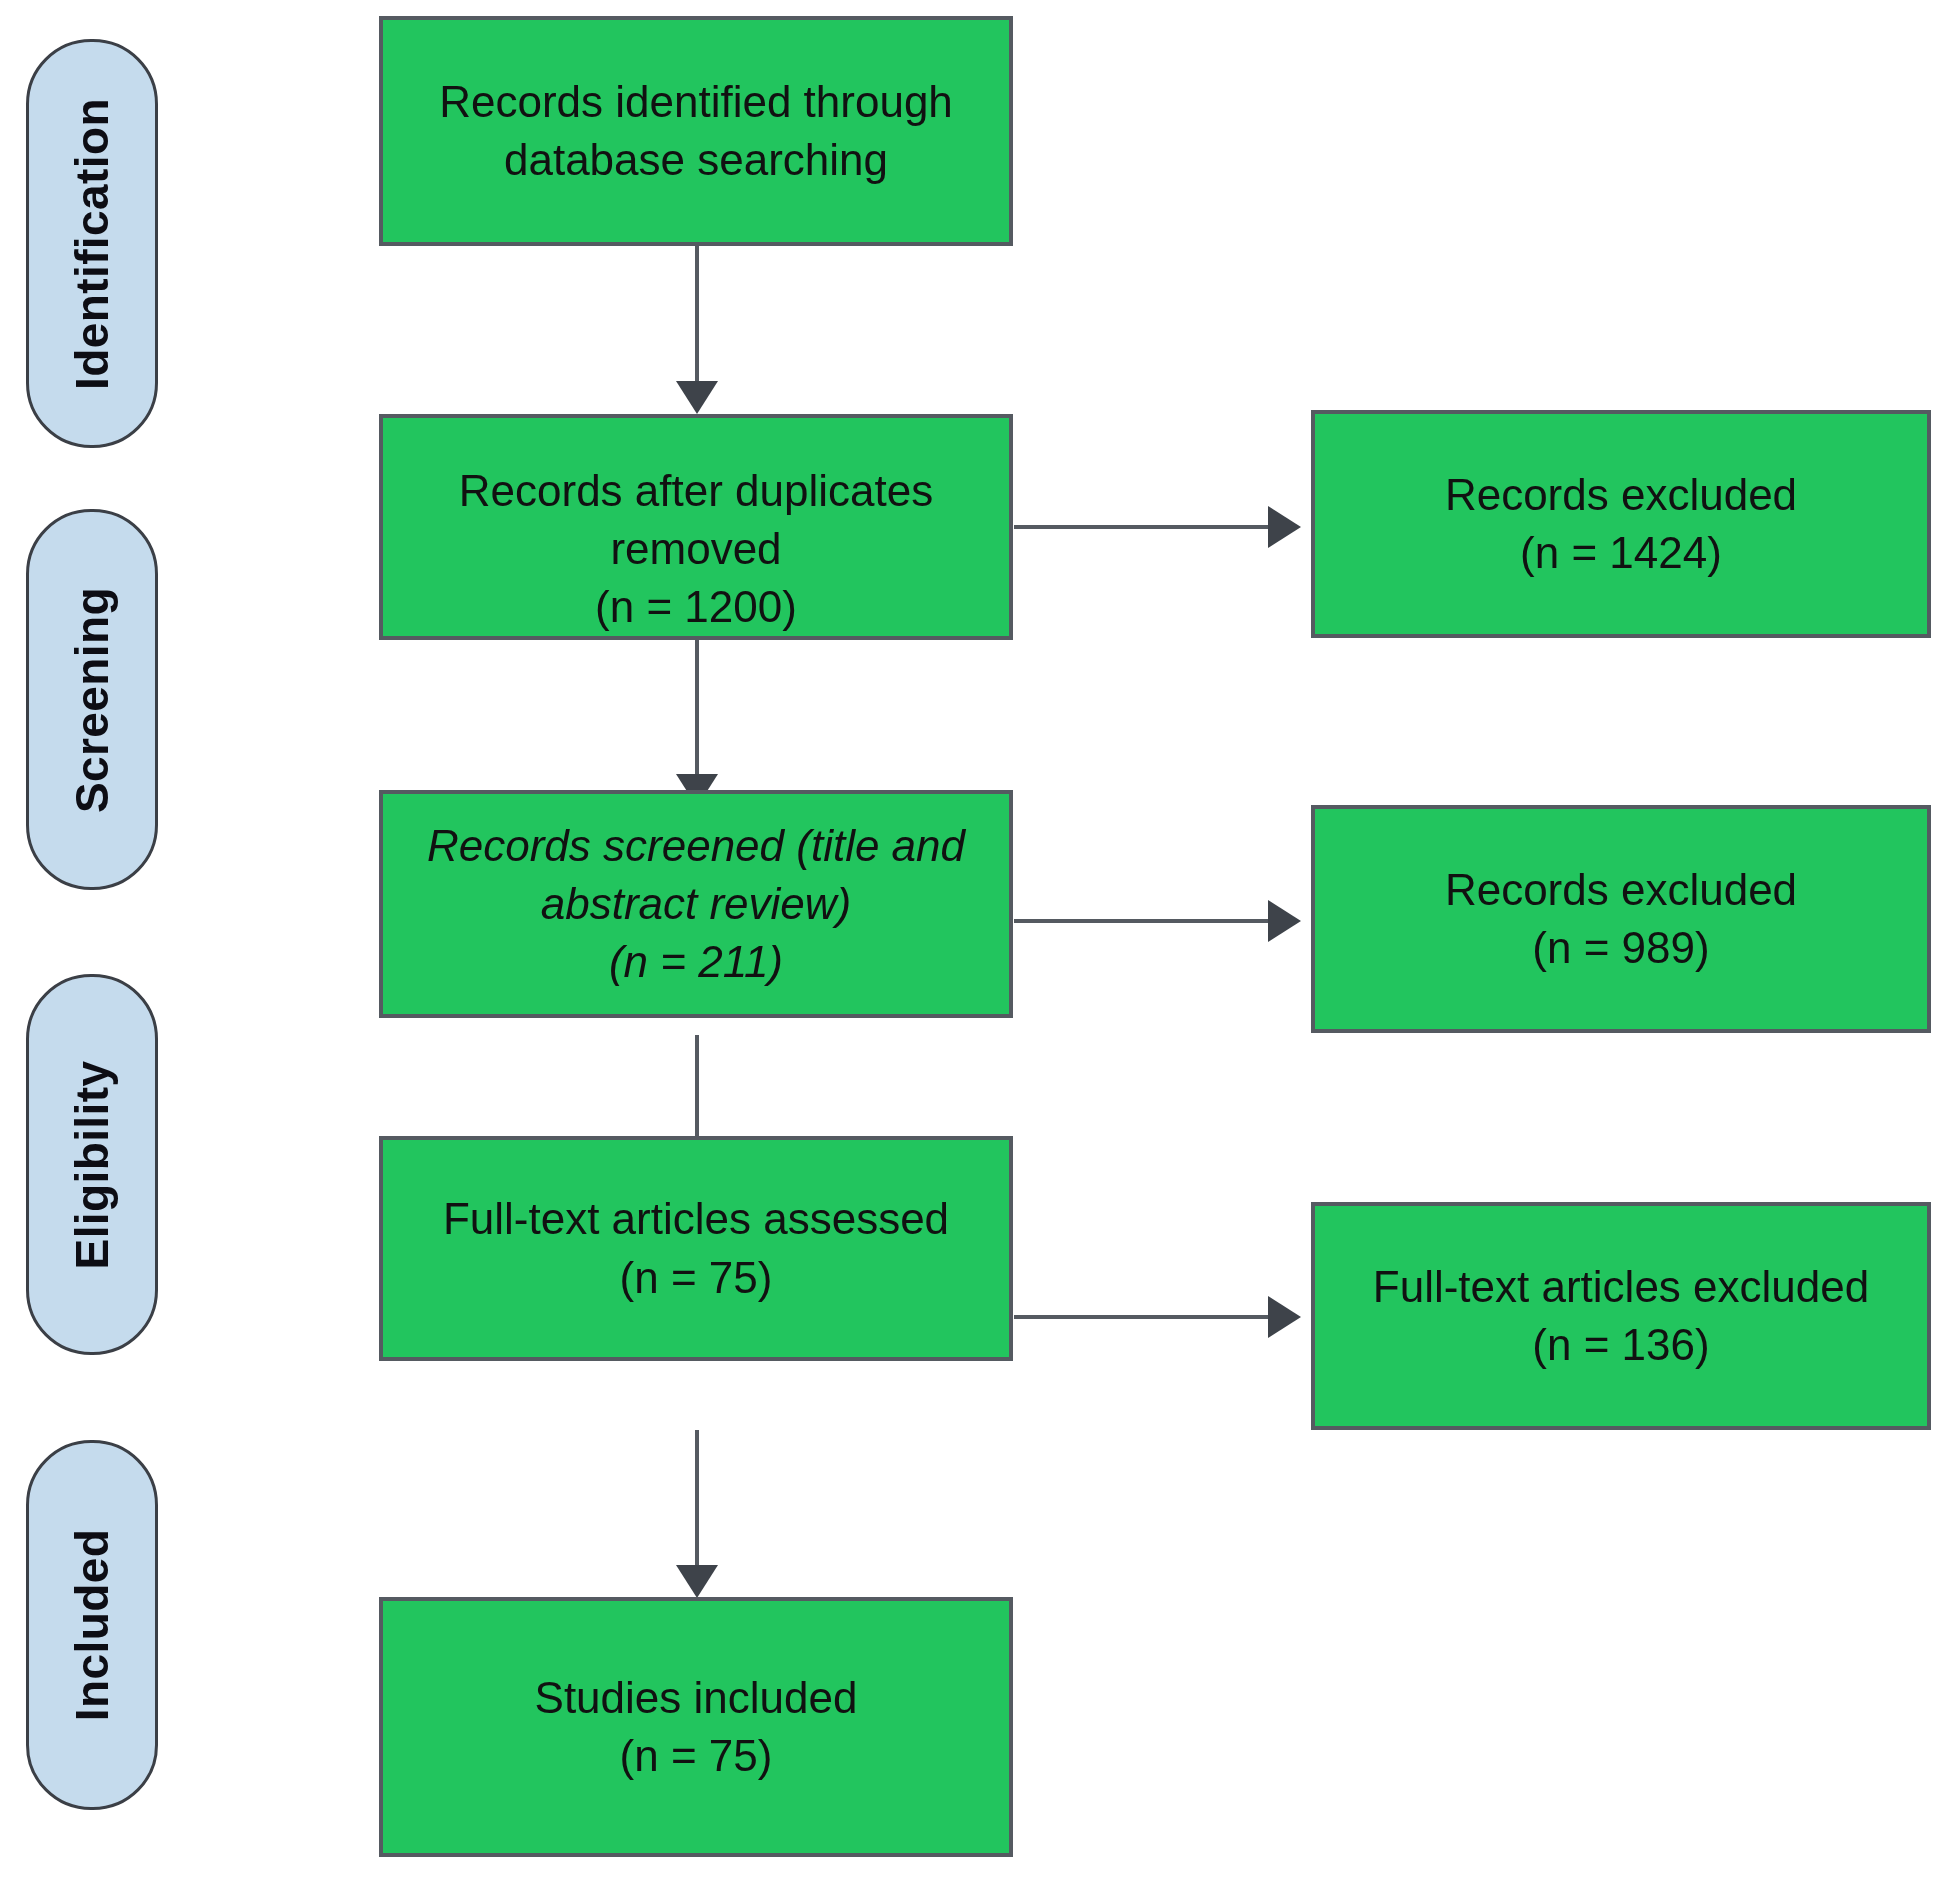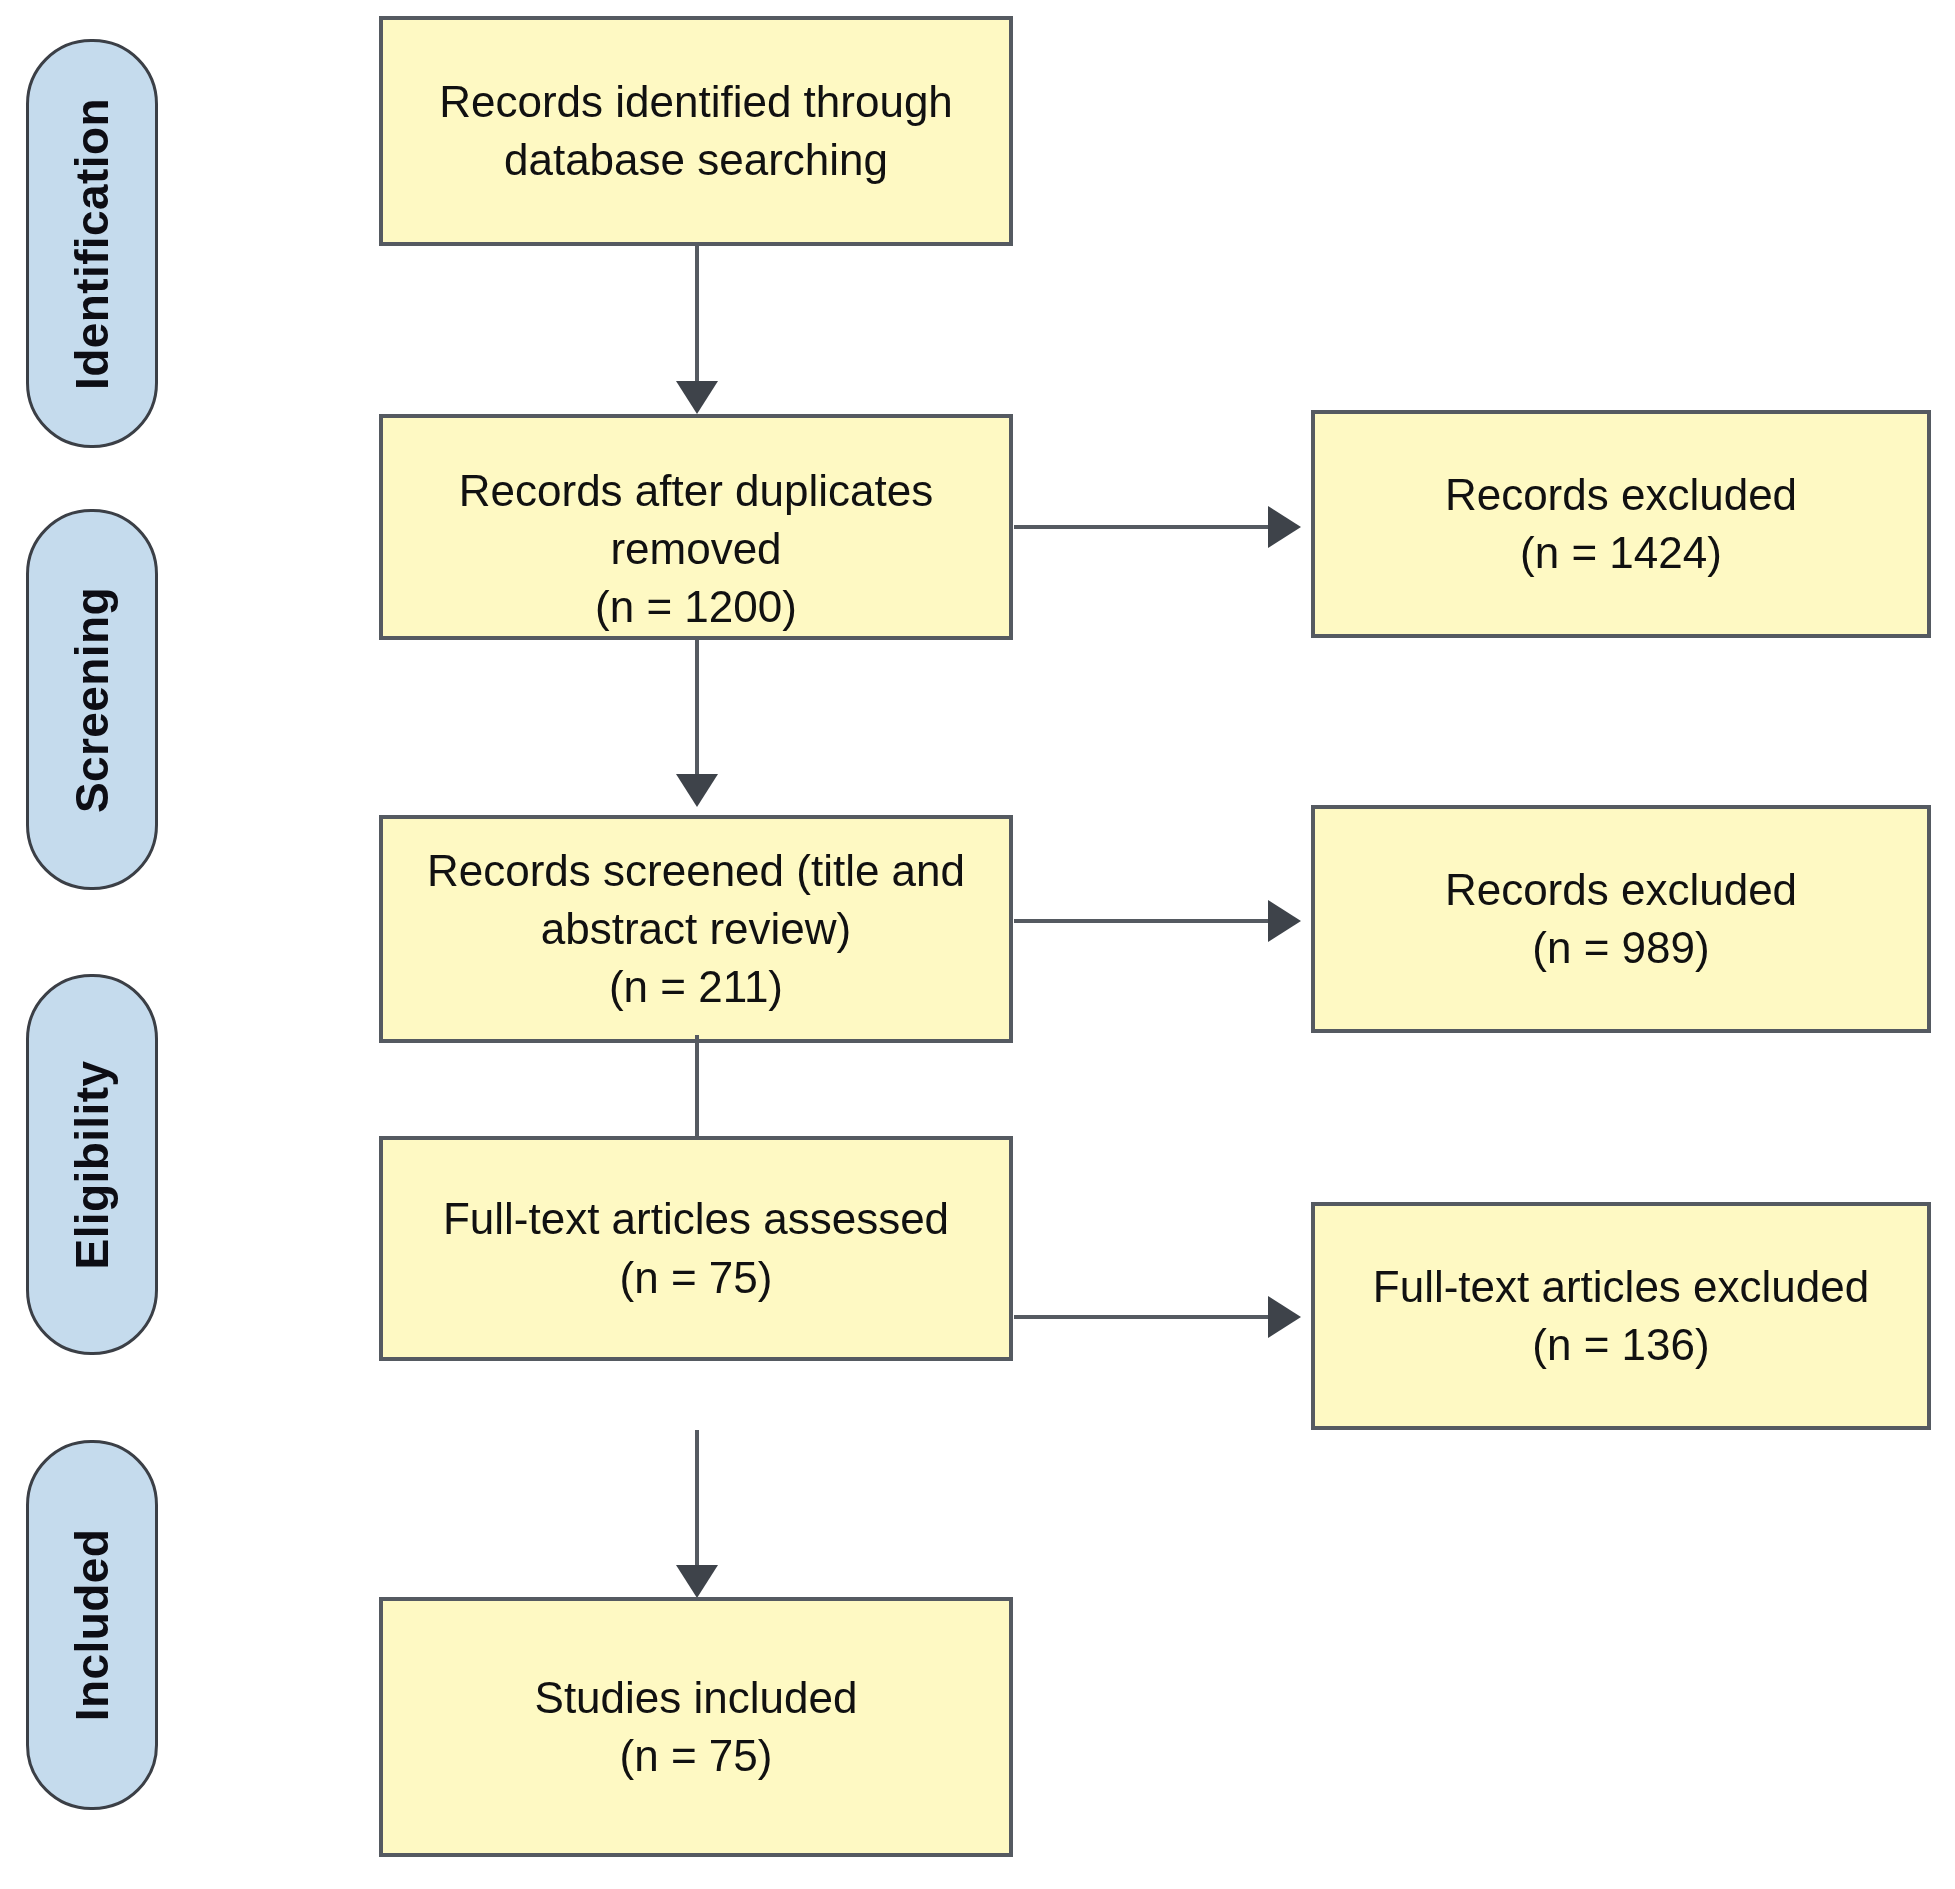--- a/index.html
+++ b/index.html
@@ -36,21 +36,21 @@
     font-size: 46px;
     font-weight: bold;
     color: #0d0d14;
     letter-spacing: 0.4px;
     font-family: "Liberation Sans", sans-serif;
   }
 
   
   .flow-box {
     position: absolute;
-    background: #fef9c3;
+    background: #22c55e;
     border: 4.3px solid #555a61;
     box-sizing: border-box;
     display: flex;
     align-items: center;
     justify-content: center;
     text-align: center;
   }
   .flow-box-text {
     font-size: 44px;
     line-height: 1.32;
@@ -133,21 +133,21 @@
   <div class="flow-box" style="left:1311px; top:410px; width:620px; height:228px;">
     <div class="flow-box-text">
       <span class="ln">Records excluded</span>
       <span class="ln">(n = 1424)</span>
     </div>
   </div>
 
   <div class="v-line" style="left:695px; top:640px; width:4.3px; height:135px;"></div>
   <div class="arrow-down" style="left:676px; top:774px;"></div>
 
-  <div class="flow-box" style="left:379px; top:815px; width:634px; height:228px;">
+  <div class="flow-box" style="left:379px; top:790px; width:634px; height:228px;font-style:italic;">
     <div class="flow-box-text">
       <span class="ln">Records screened (title and</span>
       <span class="ln">abstract review)</span>
       <span class="ln">(n = 211)</span>
     </div>
   </div>
 
   <div class="h-line" style="left:1014px; top:919px; width:255px; height:4.3px;"></div>
   <div class="arrow-right" style="left:1268px; top:900px;"></div>
 

